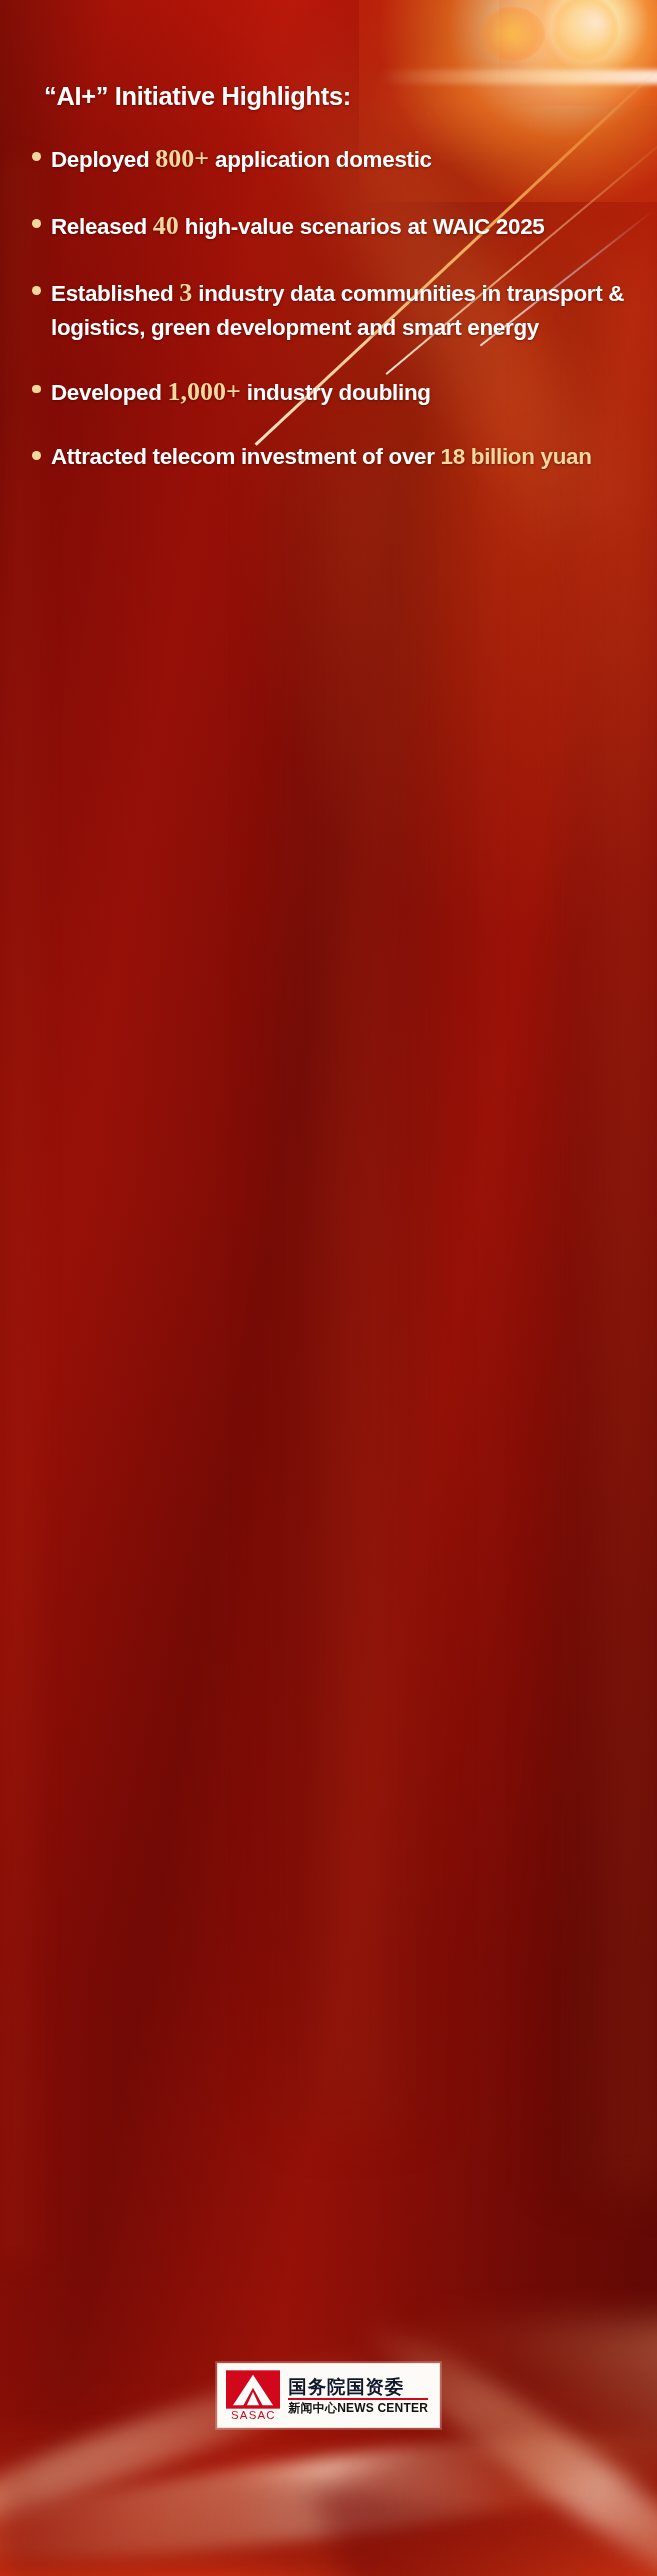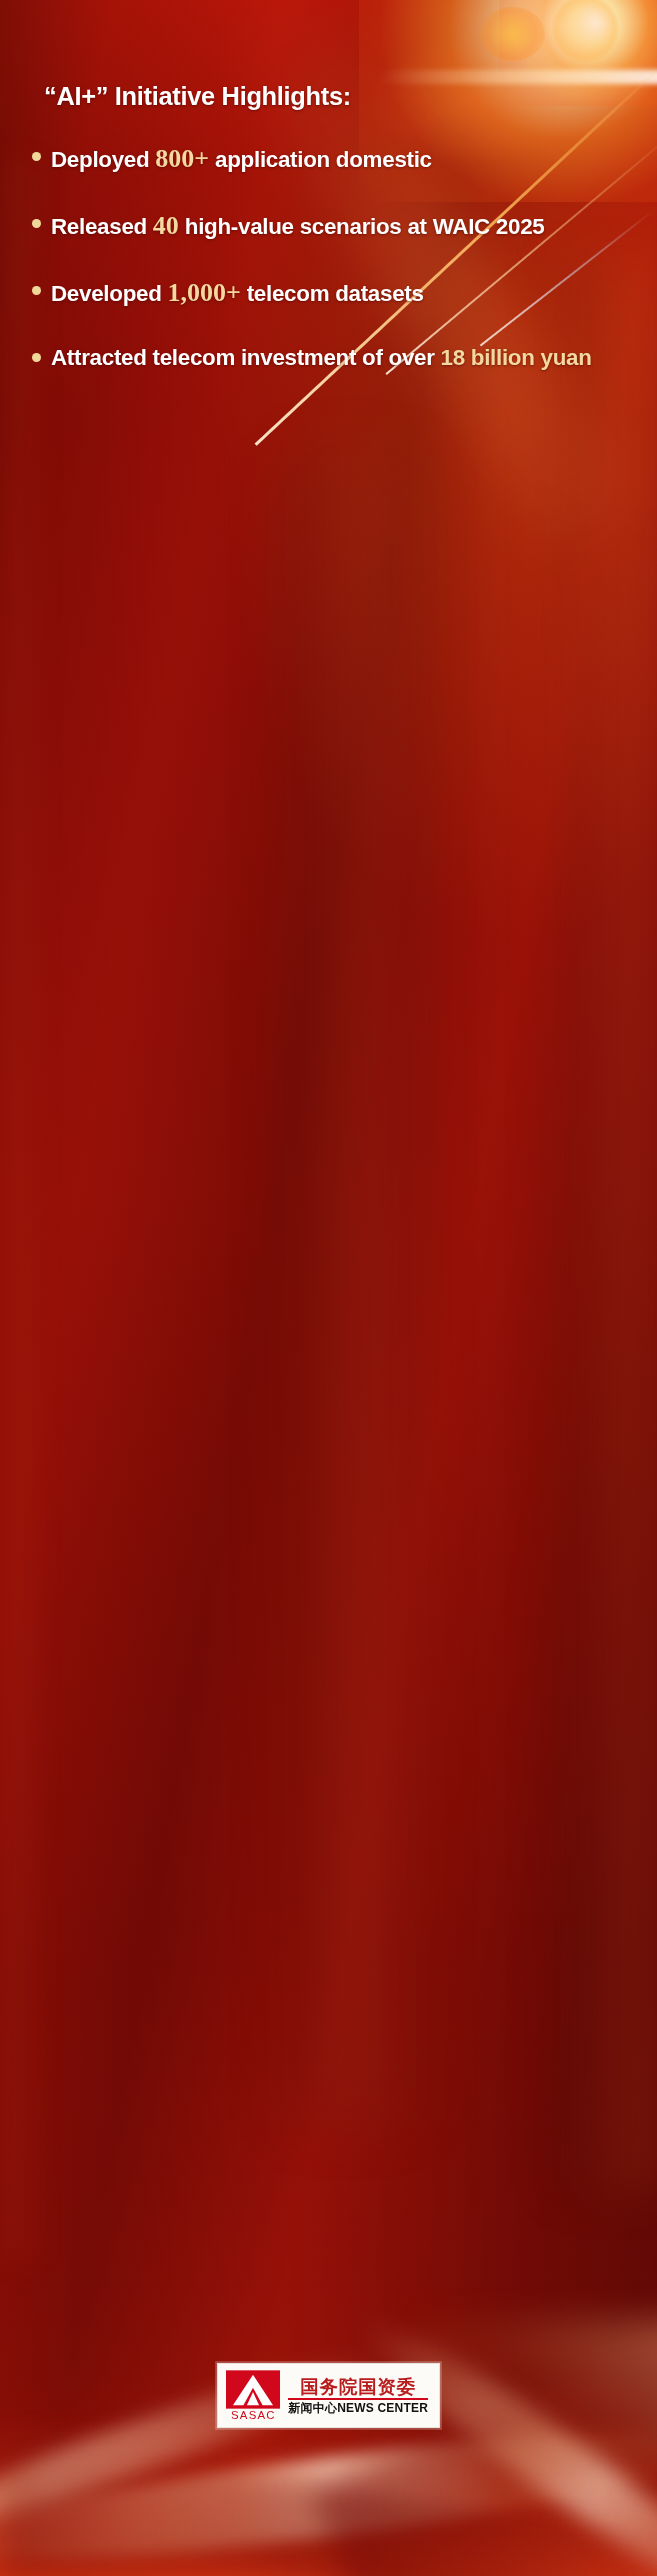--- a/index.html
+++ b/index.html
@@ -125,26 +125,25 @@
     color:#d1081b;
     font-family:"Liberation Sans", sans-serif;
     font-weight:normal;
     font-size:11.4px;
     letter-spacing:1.2px;
     line-height:1;
     margin-top:0.9px;
   }
   .logo-text { display:flex; flex-direction:column; }
   .logo-cn {
-    color:#b91c1c;
+    color:#0f172a;
     font-size:18.4px;
     font-weight:bold;
     line-height:1.05;
     letter-spacing:0.9px;
-    text-align:center;
   }
   .logo-rule {
     height:1.4px; background:#d1081b; margin:1.8px 0 1.8px 0;
   }
   .logo-sub {
     color:#111111;
     font-size:12px;
     font-weight:bold;
     line-height:1.05;
     letter-spacing:0.2px;
@@ -228,21 +227,22 @@
               background:linear-gradient(90deg, rgba(140,15,8,0.0) 0%, rgba(110,8,4,0.45) 45%, rgba(150,20,10,0.10) 100%);
               transform:rotate(8deg); filter:blur(12.3px);"></div>
 
   <div class="content">
 
     <h1 class="title">“AI+” Initiative Highlights:</h1>
 
     <ul class="bullets">
         <li class="bullet"><span>Deployed </span><span class="num">800+</span><span> application domestic</span></li>
         <li class="bullet"><span>Released </span><span class="num">40</span><span> high-value scenarios at WAIC 2025</span></li>
-        <li class="bullet"><span>Developed </span><span class="num">1,000+</span><span> telecom datasets</span></li>
+        <li class="bullet"><span>Established </span><span class="num">3</span><span> industry data communities in transport &amp; logistics, green development and smart energy</span></li>
+        <li class="bullet"><span>Developed </span><span class="num">1,000+</span><span> industry doubling</span></li>
         <li class="bullet"><span>Attracted telecom investment of over </span><span class="gold">18 billion yuan</span></li>
       </ul>
 
   </div>
 
   <div class="logo-wrap">
     <div class="logo">
 
       <div class="logo-mark">
         <svg class="logo-tri" width="54" height="39" viewBox="0 0 62 44">

